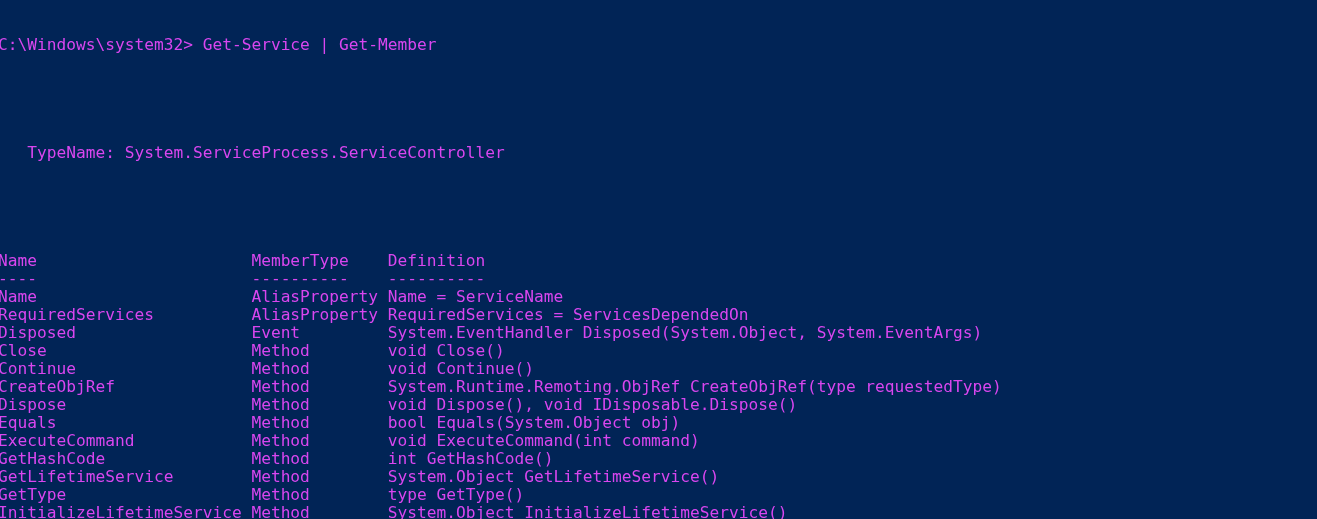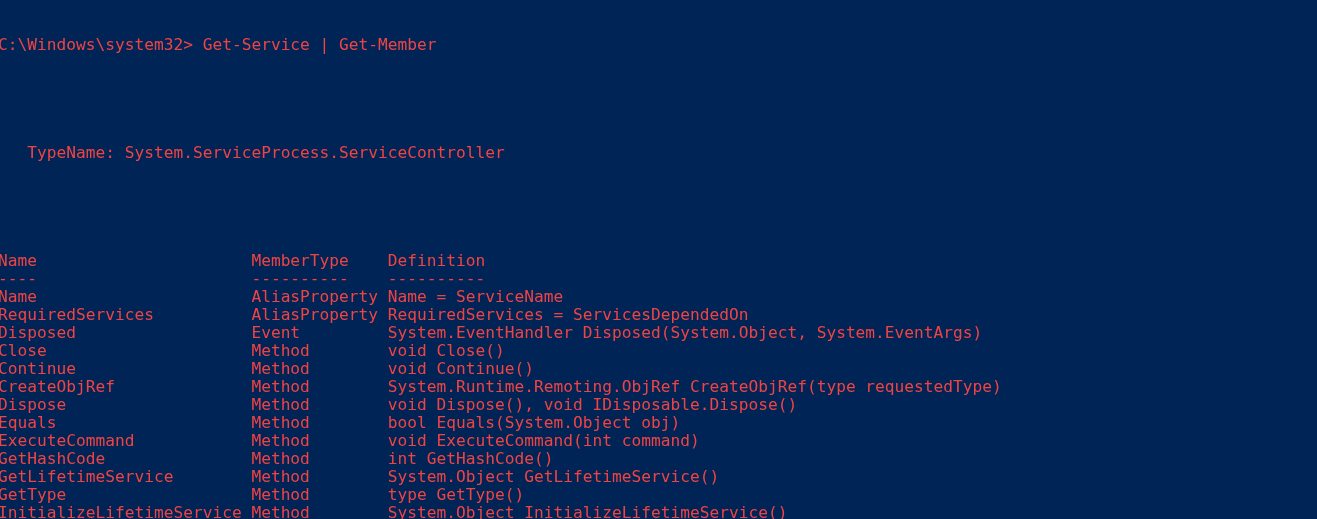--- a/index.html
+++ b/index.html
@@ -6,21 +6,21 @@
   html, body {
     margin: 0;
     padding: 0;
     background: #012456;
   }
   #console {
     position: relative;
     width: 1317px;
     height: 519px;
     background: #012456;
-    color: #ef4444;
+    color: #d946ef;
     font-family: "DejaVu Sans Mono", "Liberation Mono", monospace;
     font-size: 16.2px;
     line-height: 18px;
     overflow: hidden;
     white-space: pre;
     letter-spacing: 0px;
   }
   .scroll {
     position: absolute;
     left: -2px;

